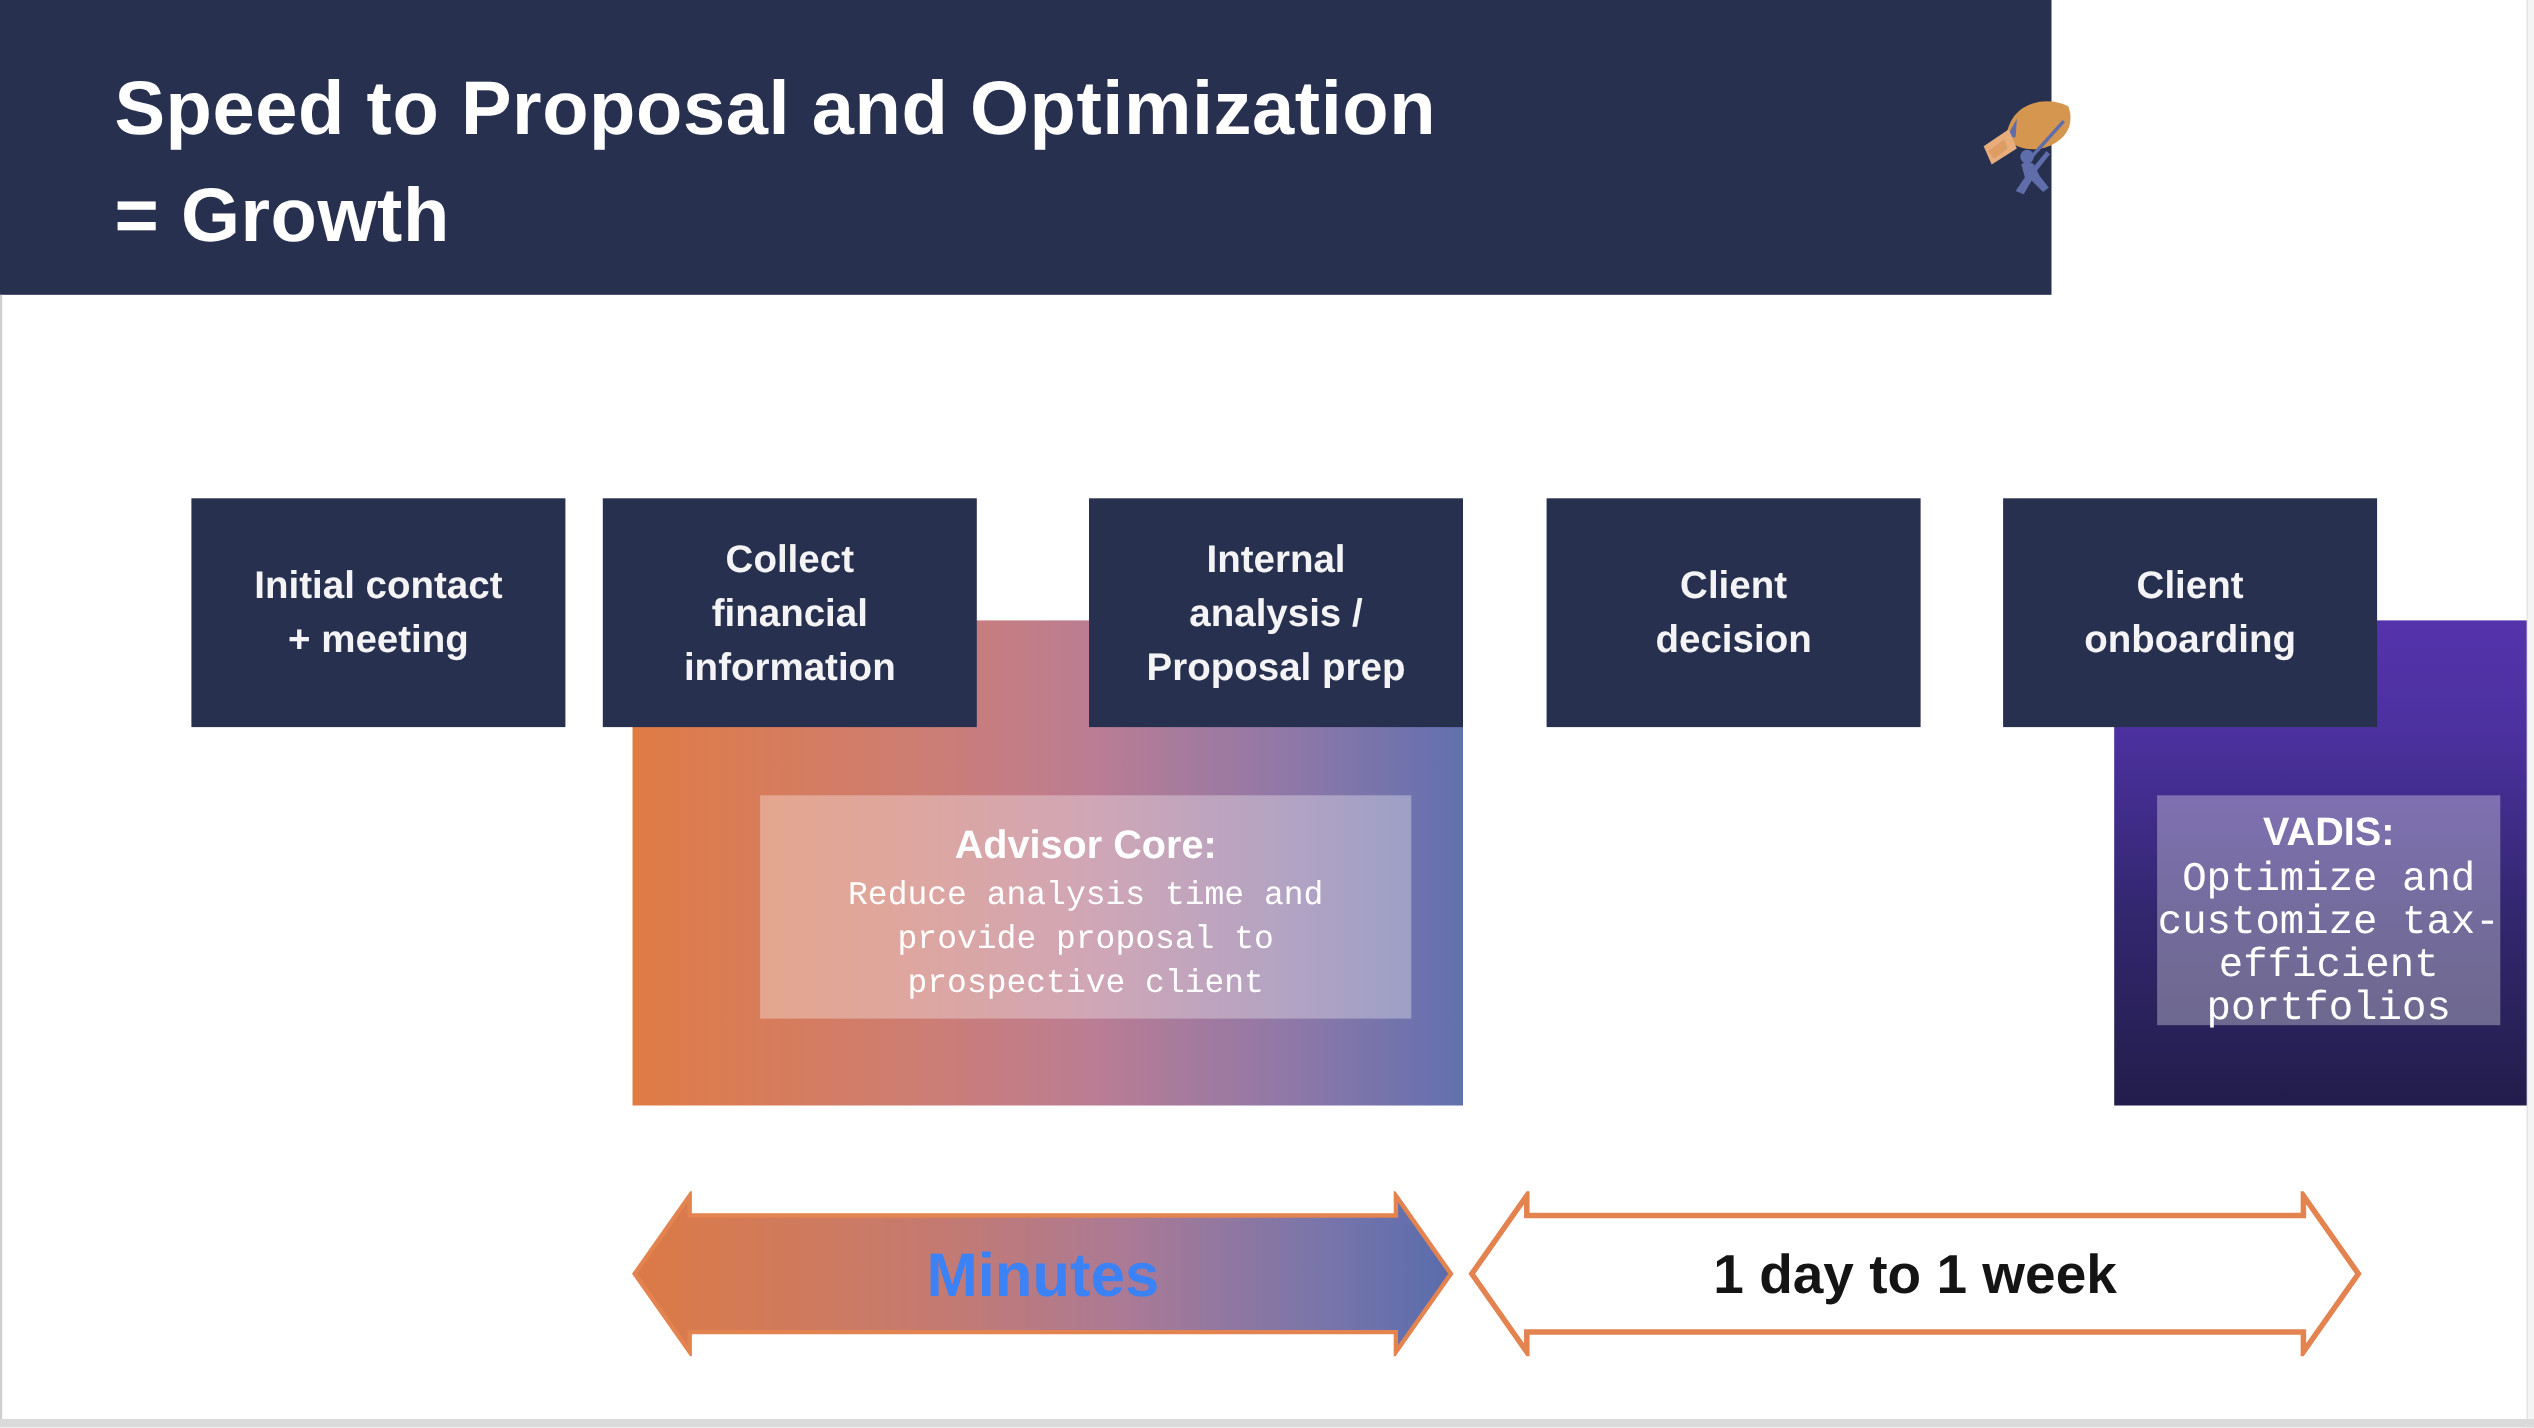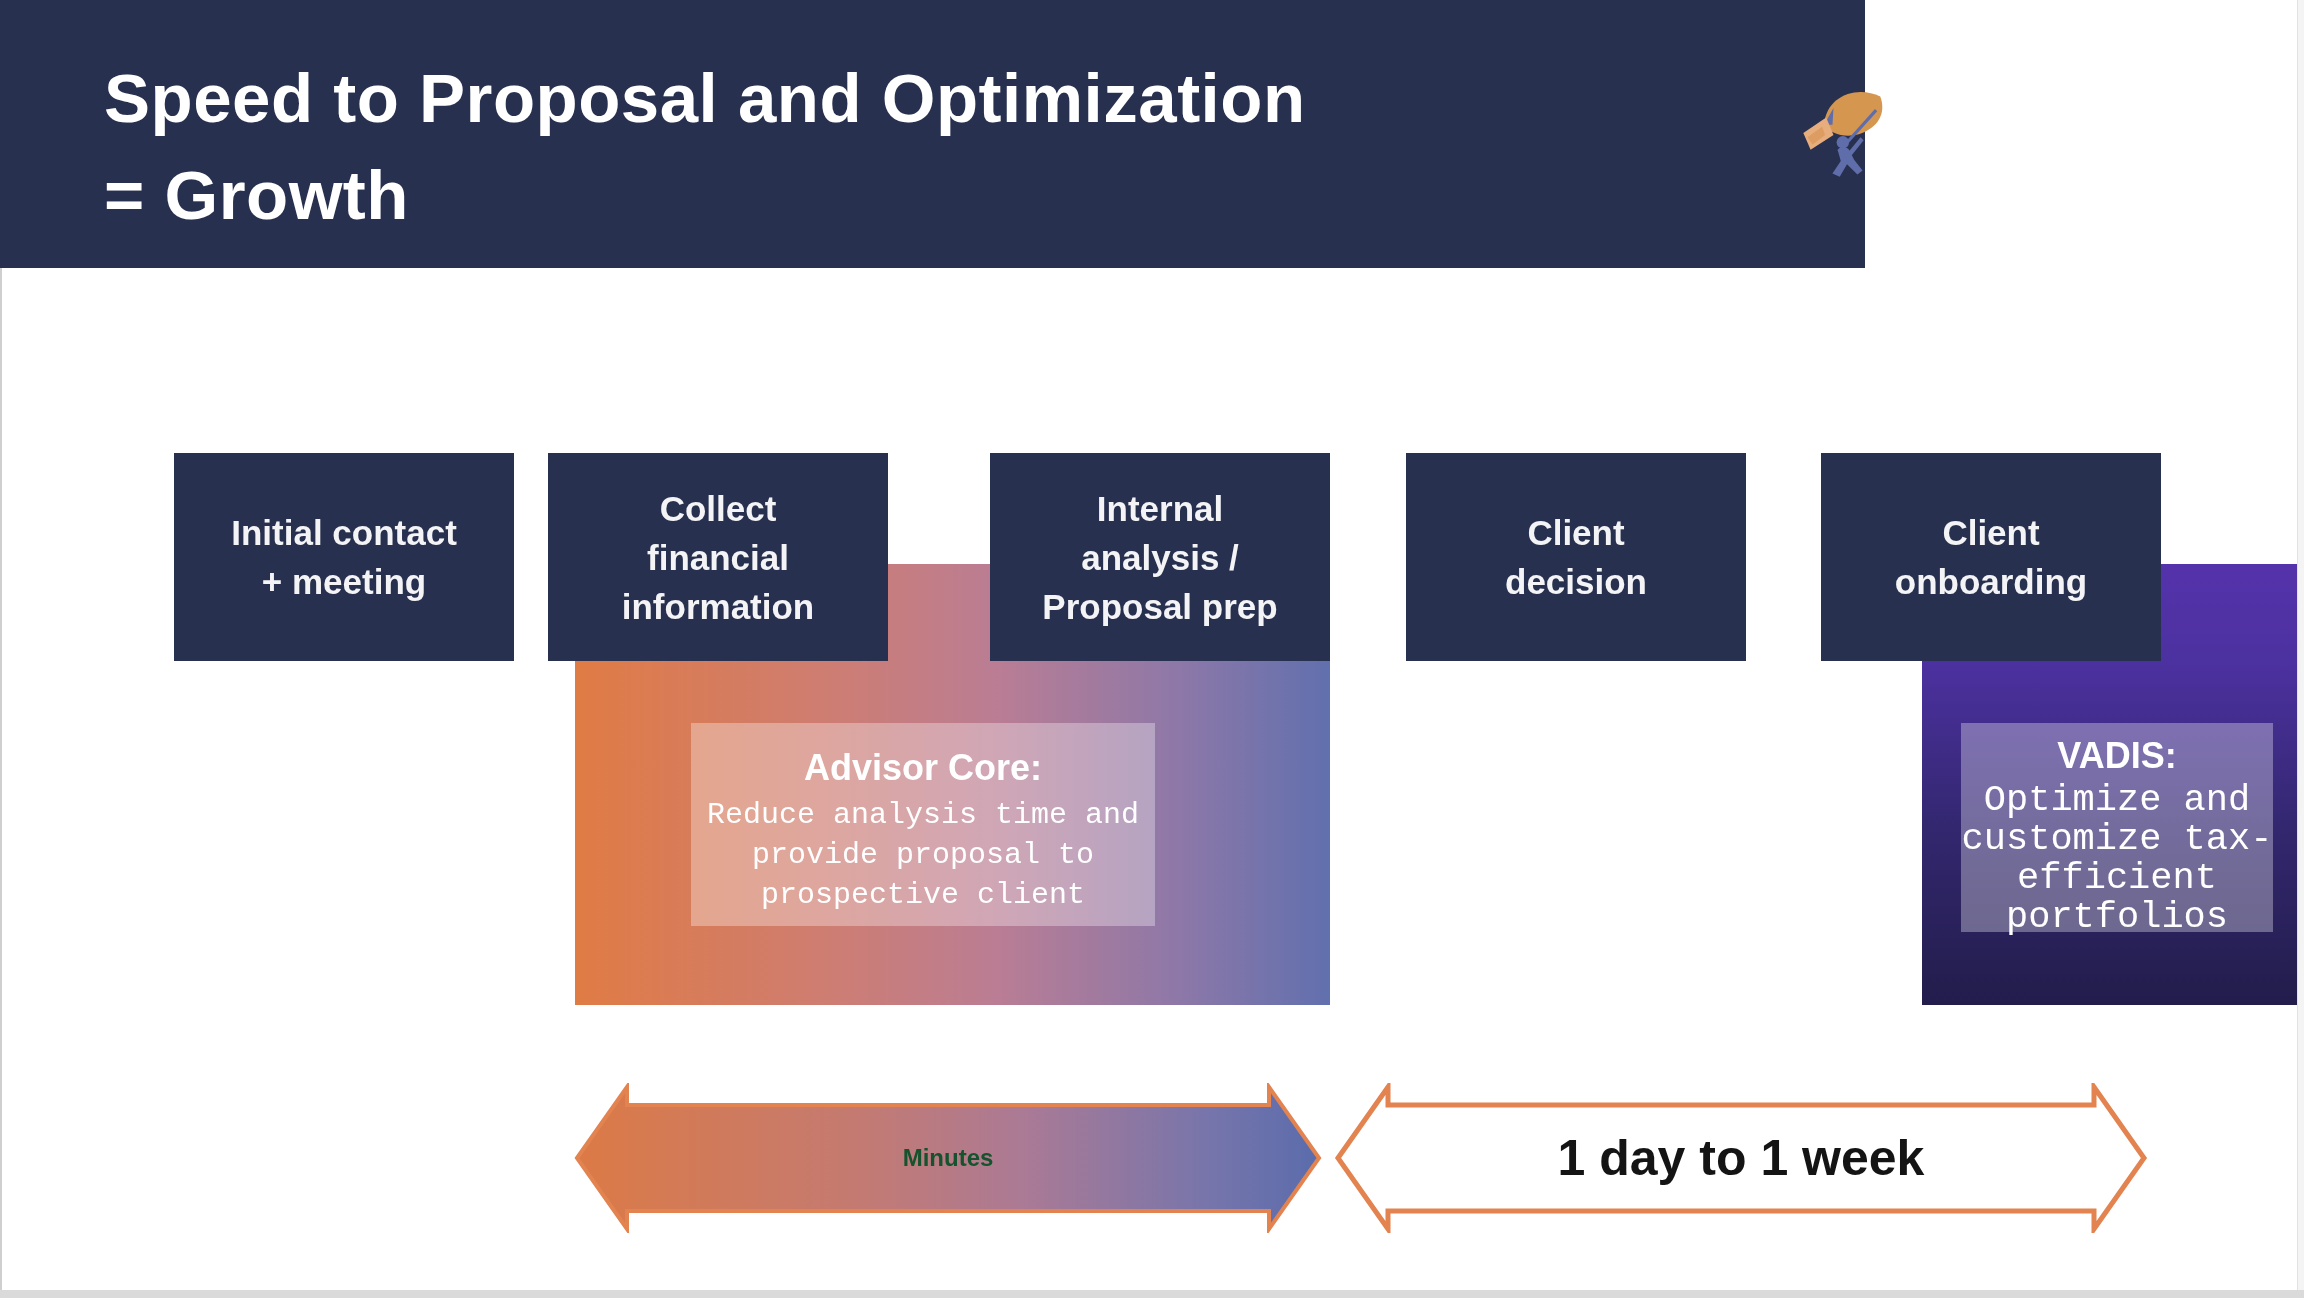--- a/index.html
+++ b/index.html
@@ -36,21 +36,21 @@
   .vadis-panel{
     position:absolute;left:1922px;top:564px;width:375px;height:441px;
     background:linear-gradient(180deg,#5533ab 0%,#4c31a0 22%,#33276f 60%,#221d4b 100%);
     z-index:1;
   }
   .callout{
     position:absolute;
     background:rgba(255,255,255,0.32);
     color:#ffffff;text-align:center;
   }
-  .advisor-callout{left:116px;top:159px;width:464px;height:203px;padding-top:22px;box-sizing:border-box;}
+  .advisor-callout{left:116px;top:159px;width:592px;height:203px;padding-top:22px;box-sizing:border-box;}
   .vadis-callout{left:39px;top:159px;width:312px;height:209px;padding-top:10px;box-sizing:border-box;}
   .callout-heading{font-size:36px;font-weight:700;line-height:46px;}
   .callout-body{font-size:30px;font-weight:400;line-height:40px;white-space:pre-line;margin-top:4px;font-family:Liberation Mono, monospace;}
   .vadis-callout .callout-body{font-size:37px;line-height:39px;margin-top:2px;}
   
   .step{
     position:absolute;top:453px;width:340px;height:208px;
     background:#27304e;color:#f4f4f6;
     display:flex;align-items:center;justify-content:center;
     text-align:center;font-size:35px;font-weight:700;line-height:49px;
@@ -61,21 +61,21 @@
   .step3{left:990px;}
   .step4{left:1406px;}
   .step5{left:1821px;}
   
   .arrow-svg{position:absolute;top:1083px;z-index:2;}
   .arrow-label{
     position:absolute;top:1083px;height:150px;z-index:3;
     display:flex;align-items:center;justify-content:center;
     font-weight:700;
   }
-  .fast-label{left:573px;width:750px;color:#14532d;font-size:24px;}
+  .fast-label{left:573px;width:750px;color:#3b82f6;font-size:56px;}
   .slow-label{left:1334px;width:814px;color:#141414;font-size:50px;}
   
   .edge-right{position:absolute;left:2297px;top:0;width:7px;height:1298px;background:#f4f4f4;border-left:1px solid #e2e2e2;}
   .edge-bottom{position:absolute;left:0;top:1290px;width:2304px;height:8px;background:#dadada;}
   .edge-left{position:absolute;left:0;top:268px;width:2px;height:1022px;background:#cfcfcf;}
 </style>
 </head>
 <body>
 
 <div class="slide">

